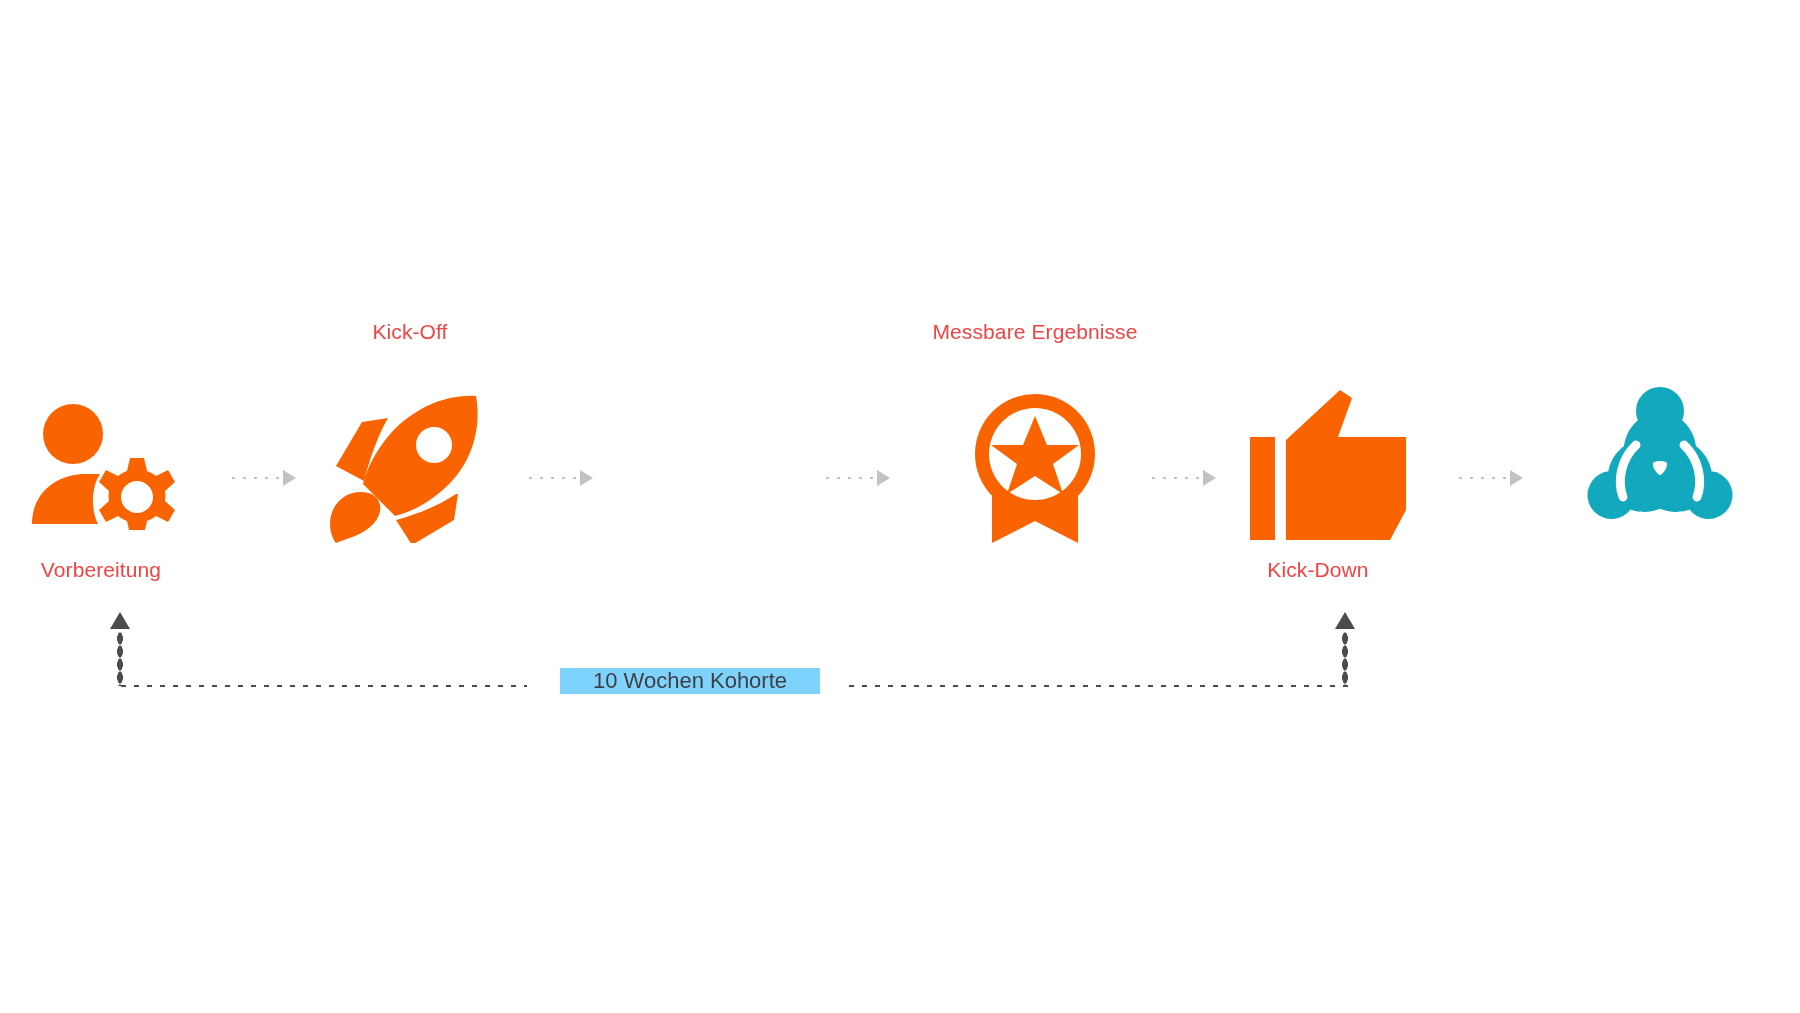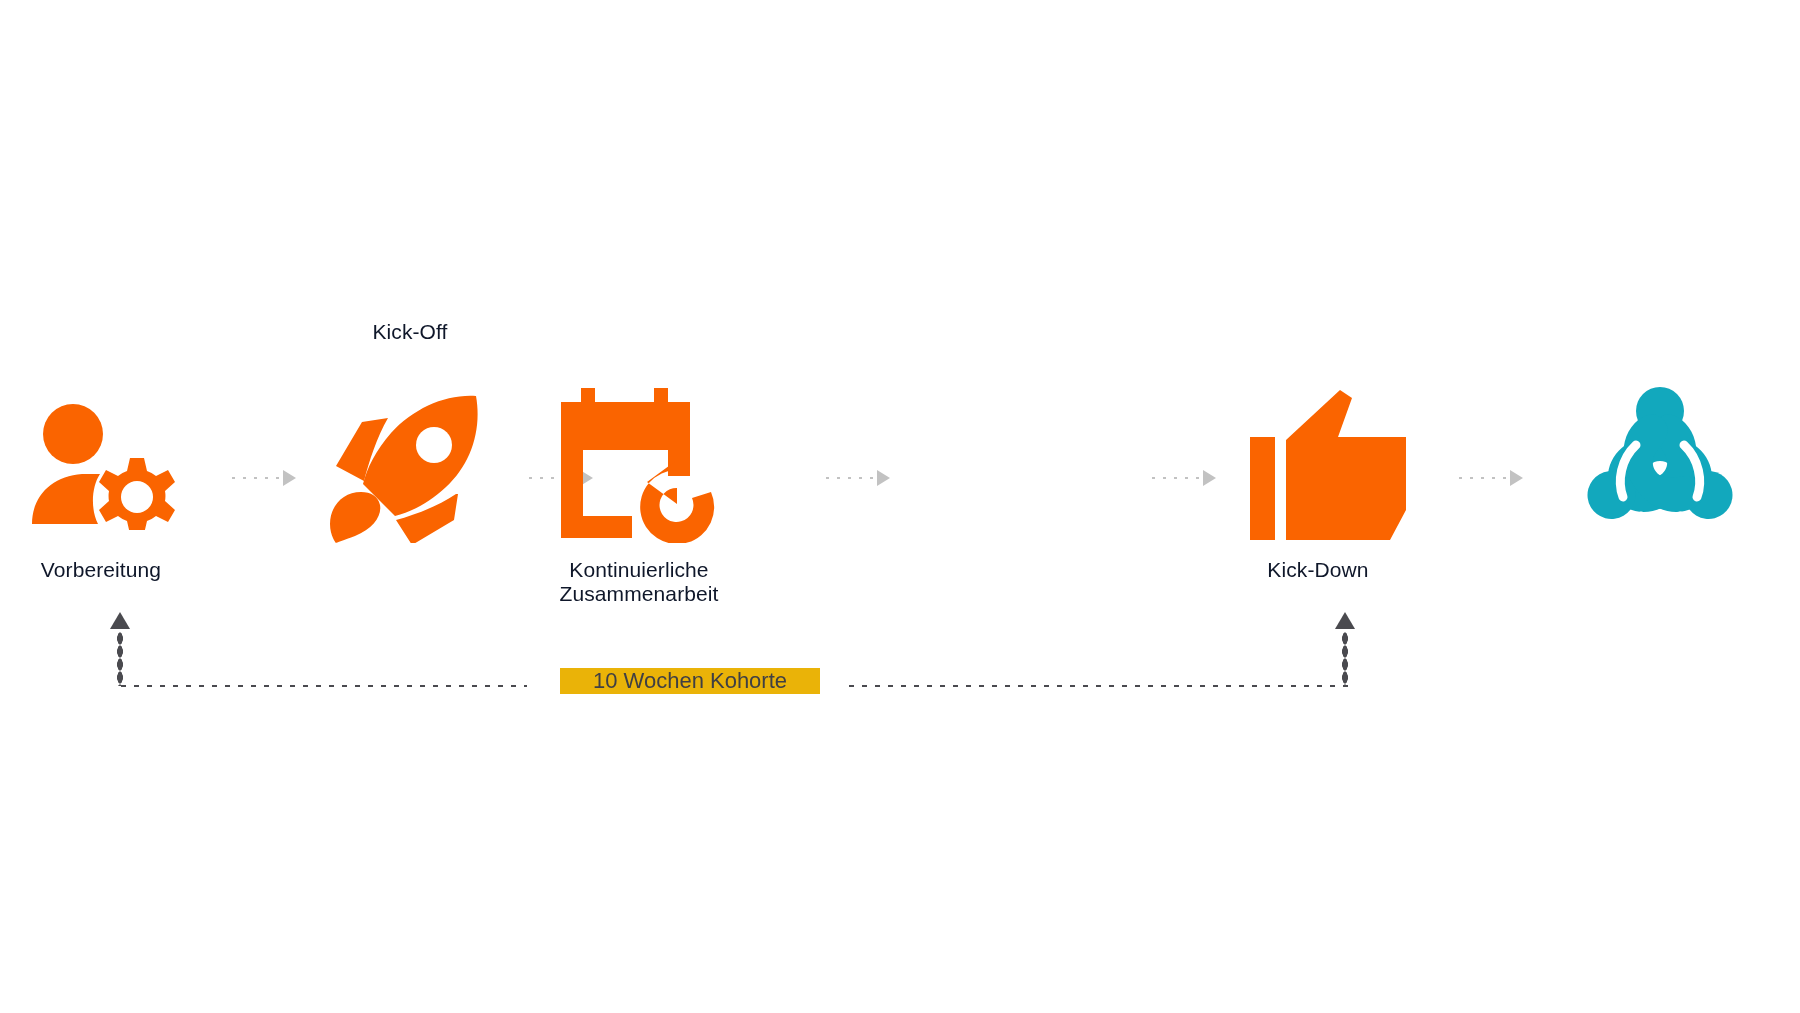--- a/index.html
+++ b/index.html
@@ -40,21 +40,21 @@
   .icon-box svg { display: block; }
 
   .label {
     position: absolute;
     left: 0;
     width: 230px;
     text-align: center;
     font-size: 21px;
     line-height: 24px;
     letter-spacing: 0.1px;
-    color: #0f172a;
+    color: #ef4444;
     white-space: pre-line;
   }
   .label.above { top: 0px; }
   .label.below { top: 238px; }
   .label.teal  { color: #12a8bd; font-weight: 600; }
 
   
   .connector {
     position: absolute;
     top: 470px;
@@ -104,21 +104,21 @@
   }
 
   .loop-label {
     position: absolute;
     top: 668px;
     left: 560px;
     width: 260px;
     text-align: center;
     font-size: 22px;
     color: #3f3f44;
-    background: #eab308;
+    background: #7dd3fc;
     padding: 0 6px;
   }
 </style>
 </head>
 <body>
 
 <div id="stage">
 
   <div class="step" style="left:-14px;">
     <div class="icon-box">
@@ -152,43 +152,40 @@
       </svg>
     </div>
     <div class="label above">Kick-Off</div>
   </div>
 
   <div class="connector" style="left:525px; width:68px;">
     <div class="dots" style="width:55px;"></div>
       <div class="head"></div>
   </div>
 
-  <div class="step" style="left:524px;">
-    <div class="icon-box">
-      <svg width="160" height="155" viewBox="0 0 160 155" aria-hidden="true">
-
-        <rect x="22" y="0" width="14" height="22" fill="#FA6400"></rect>
-        <rect x="95" y="0" width="14" height="22" fill="#FA6400"></rect>
-
-        <path d="M2 14 h129 v74 h-22 v-26 h-85 v66 h49 v22 h-71 Z" fill="#FA6400"></path>
-
-        <rect x="2" y="14" width="129" height="46" fill="#FA6400"></rect>
-
-        <path d="M118 82 a37 37 0 1 0 34 22 l-19 6 a17 17 0 1 1 -15 -10 v16 l-30 -22 l30 -22 Z" fill="#FA6400"></path>
-      </svg>
-    </div>
-    <div class="label below">Kontinuierliche
-Zusammenarbeit</div>
-  </div>
 
   <div class="connector" style="left:822px; width:68px;">
     <div class="dots" style="width:55px;"></div>
       <div class="head"></div>
   </div>
 
+  <div class="step" style="left:920px;">
+    <div class="icon-box">
+      <svg width="150" height="155" viewBox="0 0 150 155" aria-hidden="true">
+
+        <path d="M32 98 h86 v57 l-43 -22 l-43 22 Z" fill="#FA6400"></path>
+
+        <circle cx="75" cy="66" r="60" fill="#FA6400"></circle>
+        <circle cx="75" cy="66" r="46" fill="#ffffff"></circle>
+
+        <path d="M75 28 L87 57 L119 57 L93 76 L103 106 L75 88 L47 106 L57 76 L31 57 L63 57 Z" fill="#FA6400"></path>
+      </svg>
+    </div>
+    <div class="label above">Messbare Ergebnisse</div>
+  </div>
 
   <div class="connector" style="left:1148px; width:68px;">
     <div class="dots" style="width:55px;"></div>
       <div class="head"></div>
   </div>
 
   <div class="step" style="left:1055px;">
     <div class="icon-box" style="left:160px;">
       <svg width="160" height="150" viewBox="0 0 160 150" aria-hidden="true">
 

